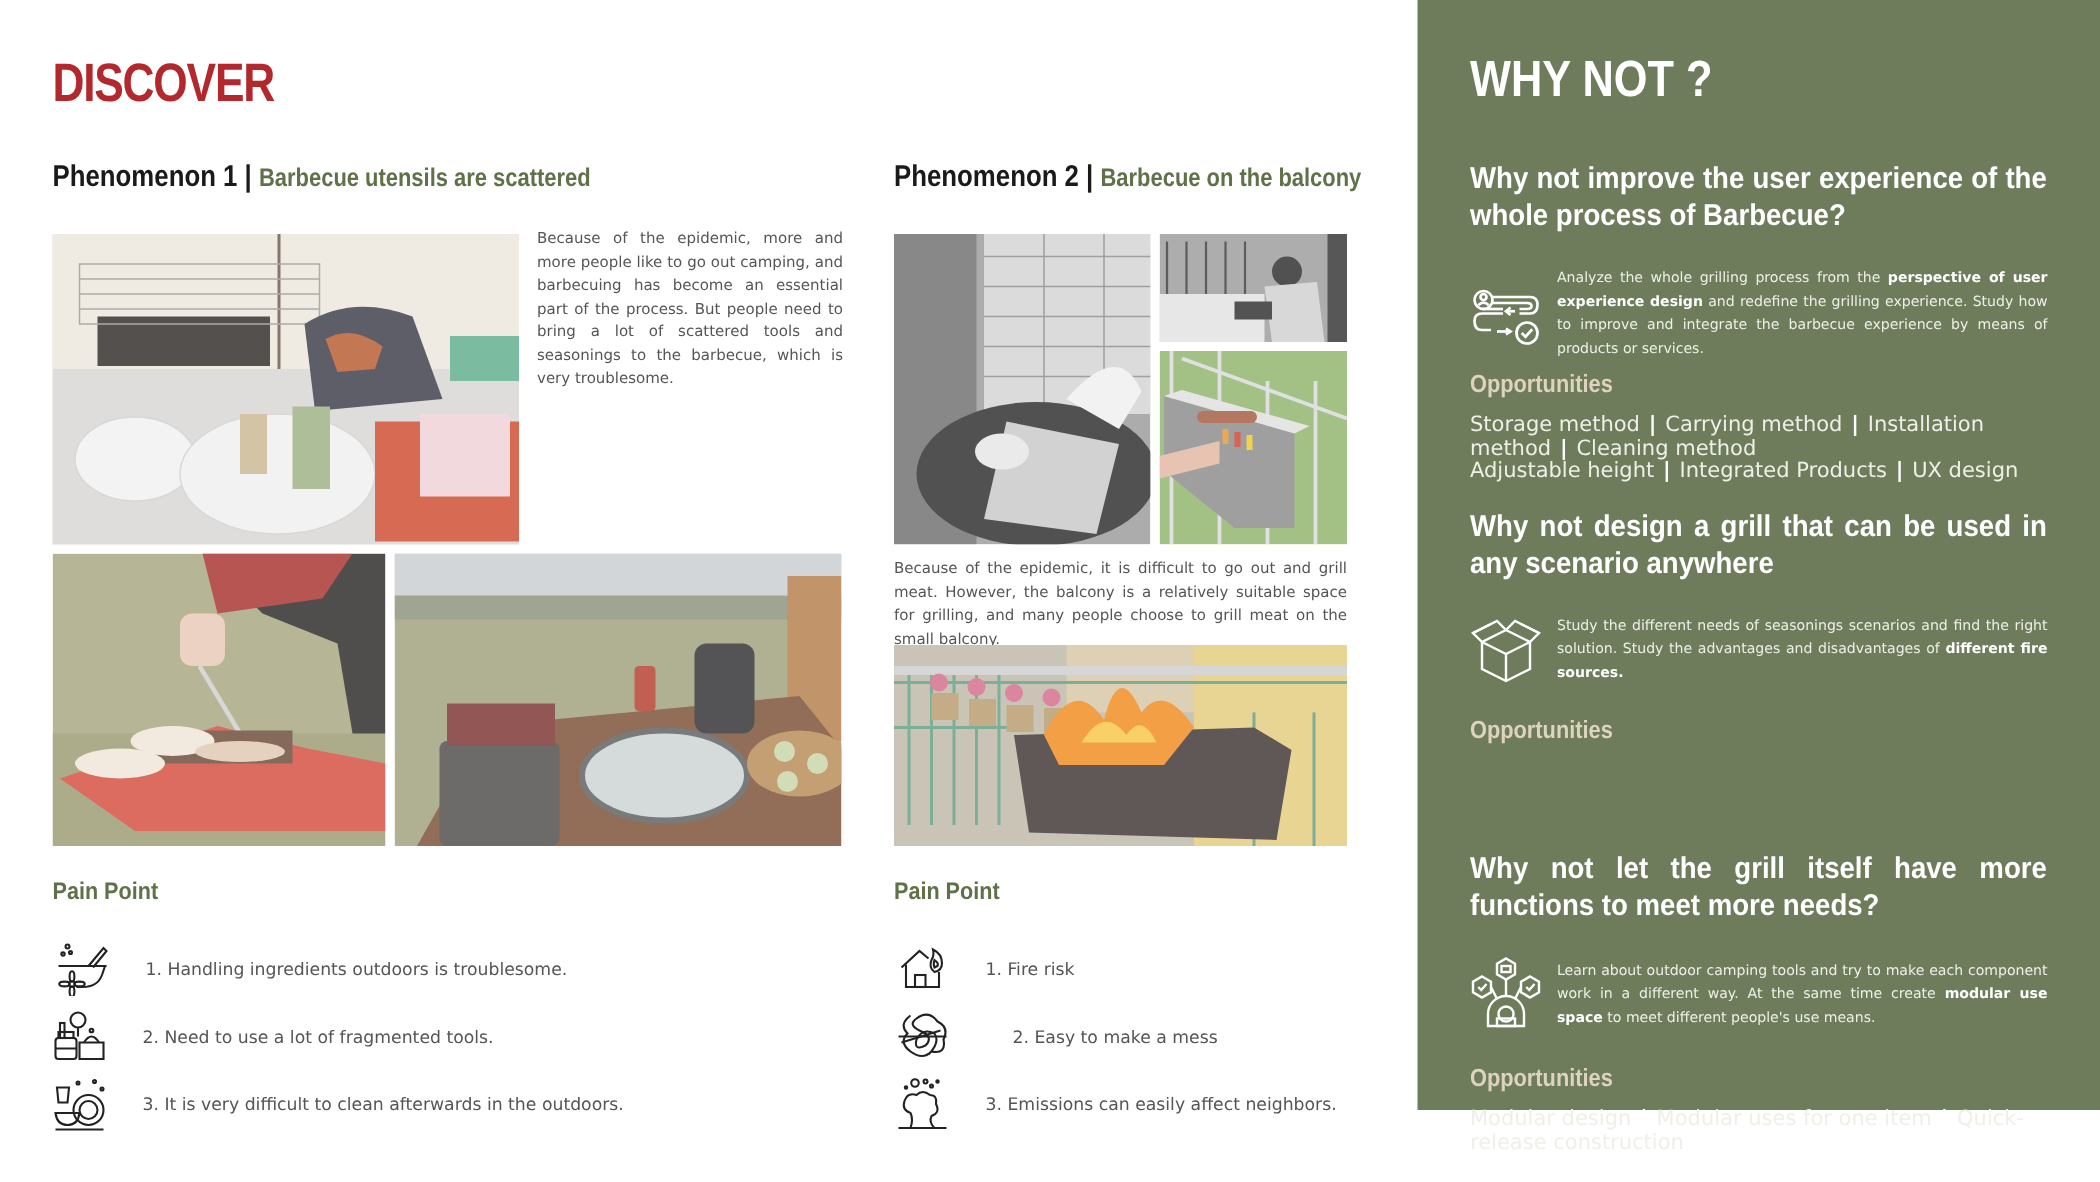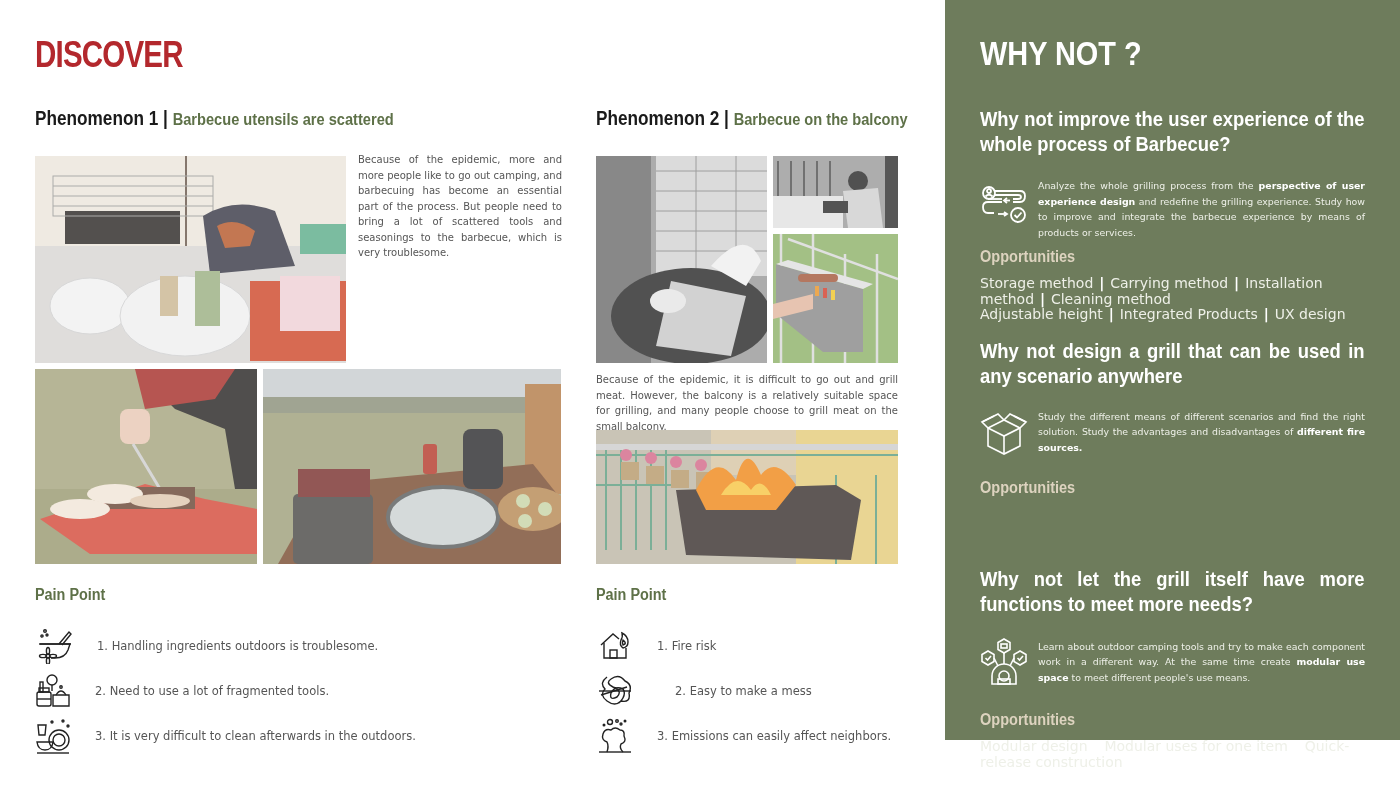--- a/index.html
+++ b/index.html
@@ -39,21 +39,21 @@
     .panel { position: absolute; left: 945px; top: 0; width: 455px; height: 740px; background: #6e7c5c; }
     .why-title {
       position: absolute; left: 35px; top: 34px; font-weight: bold; font-size: 34px; color: #ffffff;
       transform: scaleX(0.85); transform-origin: left top; white-space: nowrap;
     }
     .q-heading {
       position: absolute; left: 35px; width: 385px; font-weight: bold; font-size: 20px; line-height: 25px;
       color: #ffffff; text-align: justify; text-align-last: left;
       transform: scaleX(0.92); transform-origin: left top; width: 418px;
     }
-    .q-block { position: absolute; left: 35px; width: 385px; display: flex; align-items: center; }
+    .q-block { position: absolute; left: 35px; width: 385px; display: flex; align-items: flex-end; }
     .q-block .icon { width: 48px; height: 48px; flex: none; }
     .q-block .qtxt {
       margin-left: 10px; font-family: "DejaVu Sans", sans-serif; font-size: 9.4px; line-height: 15.5px;
       color: #eef0e8; text-align: justify;
     }
     .q-block .qtxt b { color: #ffffff; }
     .opp-title {
       position: absolute; left: 35px; font-weight: bold; font-size: 16.5px; color: #ddd3bf;
       transform: scaleX(0.88); transform-origin: left top;
     }
@@ -349,21 +349,21 @@
     <svg class="icon" viewBox="0 0 48 48" fill="none" stroke="#ffffff" stroke-width="1.6">
       <path d="M24 14 L8 22 L8 40 L24 48 L40 40 L40 22 Z" transform="translate(0,-2)"></path>
       <path d="M8 20 L24 28 L40 20"></path>
       <line x1="24" y1="28" x2="24" y2="46"></line>
       <path d="M8 20 L2 14 L18 6 L24 12"></path>
       <path d="M40 20 L46 14 L30 6 L24 12"></path>
       <path d="M2 14 L14 8"></path>
         <path d="M46 14 L34 8"></path>
     </svg>
     <div class="qtxt">
-      <span>Study the different means of different scenarios and find the right solution. Study the advantages and disadvantages of </span><b>different fire sources.</b><span></span>
+      <span>Study the different needs of seasonings scenarios and find the right solution. Study the advantages and disadvantages of </span><b>different fire sources.</b><span></span>
     </div>
   </div>
   <div class="opp-title" style="top:478px;">Opportunities</div>
 
   <div class="q-heading" style="top:567px;">Why not let the grill itself have more functions to meet more needs?</div>
   <div class="q-block" style="top:638px;">
     <svg class="icon" viewBox="0 0 48 48" fill="none" stroke="#ffffff" stroke-width="1.6">
       <path d="M24 1 L30 4.5 L30 11.5 L24 15 L18 11.5 L18 4.5 Z"></path>
         <rect x="21" y="6" width="6" height="4"></rect>
       <path d="M8 13 L14 16.5 L14 23.5 L8 27 L2 23.5 L2 16.5 Z"></path>

